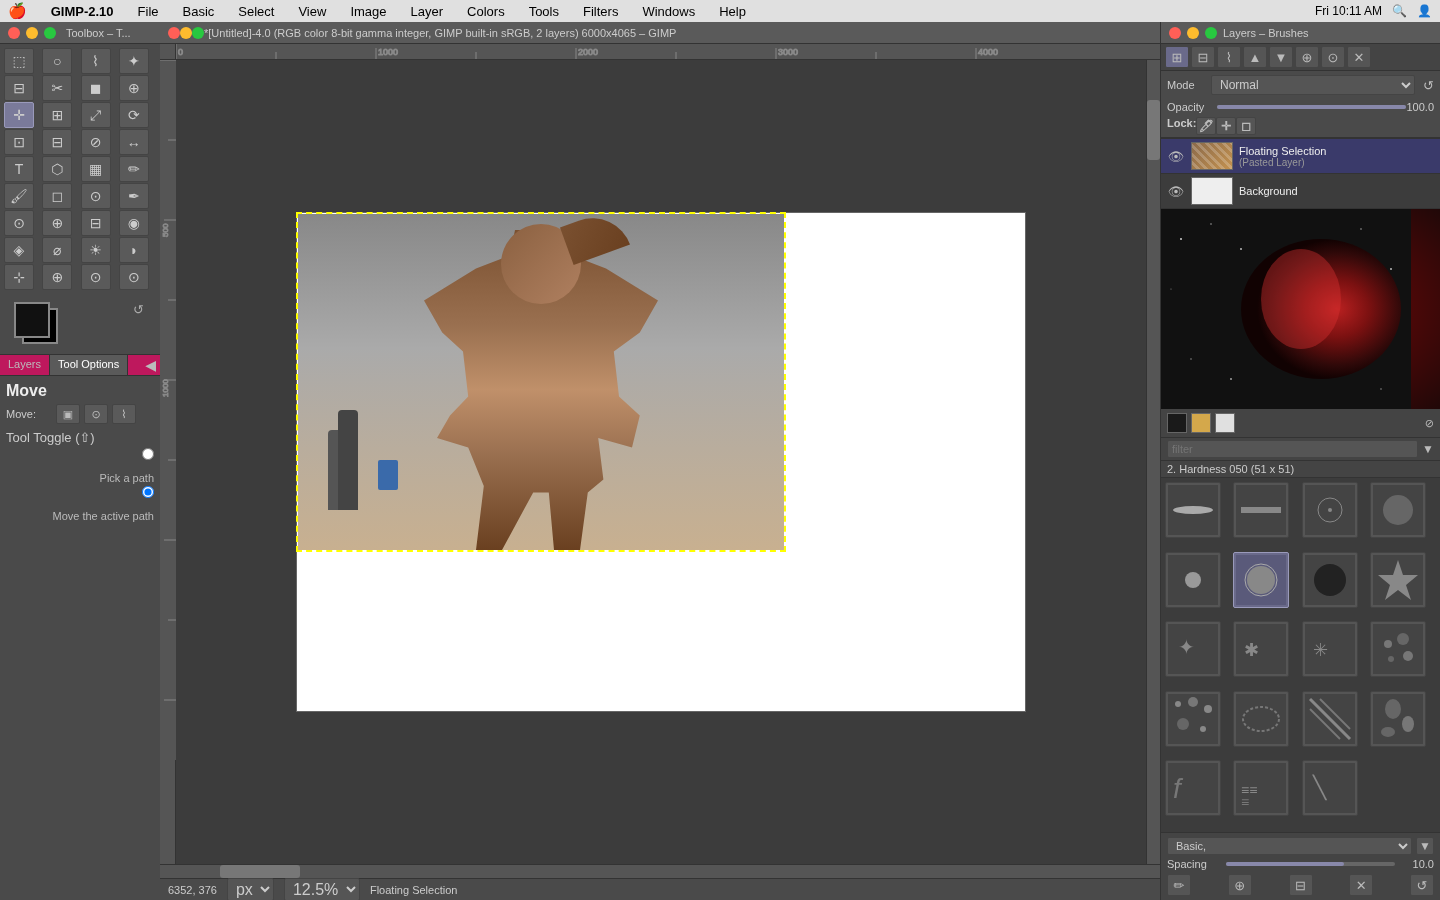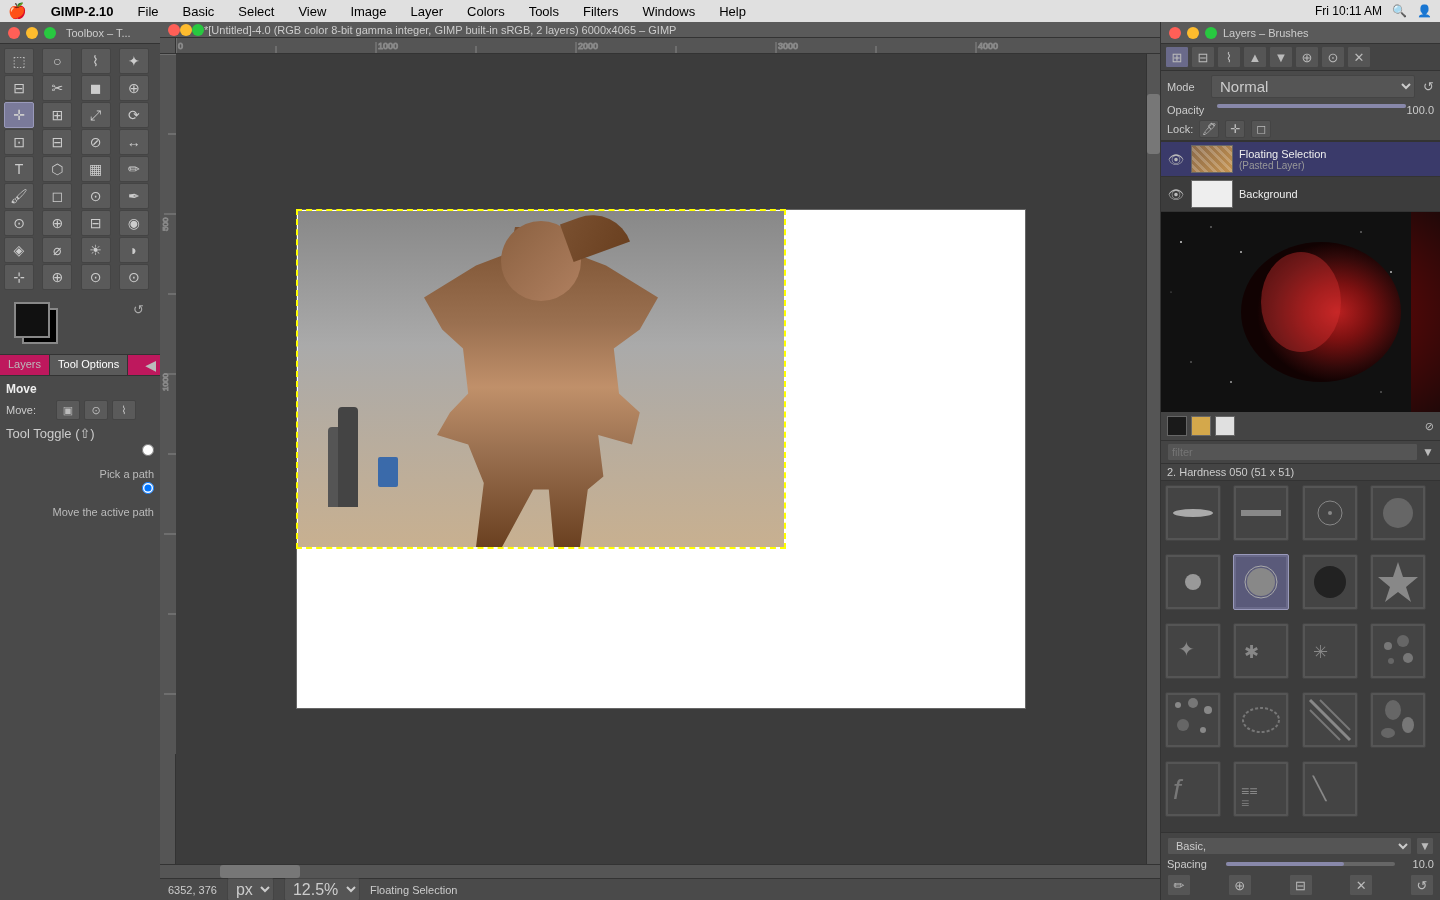--- a/index.html
+++ b/index.html
@@ -136,21 +136,21 @@
       color: #bbb;
       border-right: 1px solid #333;
     }
     .layers-tab.active { background: #5a5a5a; color: #fff; }
 
     .move-panel {
       padding: 6px;
       background: #4a4a4a;
       border-top: 1px solid #333;
     }
-    .move-title { font-size: 12px; font-weight: bold; color: #eee; margin-bottom: 4px; }
+    .move-title { font-size: 16px; font-weight: bold; color: #eee; margin-bottom: 4px; }
     .move-row { display: flex; align-items: center; gap: 10px; margin-bottom: 3px; }
     .move-label { font-size: 11px; color: #ccc; width: 40px; }
     .move-options { display: flex; gap: 4px; }
     .move-opt-btn {
       width: 24px; height: 20px;
       background: #5a5a5a;
       border: 1px solid #444;
       border-radius: 2px;
       cursor: pointer;
       font-size: 11px;
@@ -165,21 +165,21 @@
 
     
     .canvas-area {
       flex: 1;
       display: flex;
       flex-direction: column;
       background: #4a4a4a;
       overflow: hidden;
     }
     .canvas-titlebar {
-      height: 16px;
+      height: 22px;
       background: #5a5a5a;
       display: flex;
       align-items: center;
       padding: 0 8px;
       gap: 0;
       border-bottom: 1px solid #333;
     }
     .canvas-title { font-size: 11px; color: #ccc; }
     .canvas-content {
       flex: 1;
@@ -321,31 +321,31 @@
     }
     .layer-mode-row {
       display: flex; align-items: center; padding: 4px 6px; gap: 4px;
     }
     .layer-mode-label { font-size: 11px; color: #ccc; width: 40px; }
     .layer-mode-select {
       flex: 1;
       background: #555;
       border: 1px solid #444;
       color: #ccc;
-      font-size: 15px;
+      font-size: 12px;
       padding: 1px 4px;
       border-radius: 2px;
     }
     .layer-opacity-row {
-      display: flex; padding: 2px 6px; gap: 0;
+      display: flex; align-items: center; padding: 2px 6px; gap: 0;
     }
     .layer-opacity-label { font-size: 11px; color: #ccc; width: 50px; }
     .layer-opacity-val { font-size: 11px; color: #ccc; margin-left: auto; }
     .layer-lock-row {
-      display: flex; align-items: center; padding: 2px 6px; gap: 6px;
+      display: flex; padding: 2px 6px;  font-weight: bold;
     }
     .layer-lock-label { font-size: 11px; color: #ccc; }
     .lock-btn {
       width: 20px; height: 18px;
       background: #555;
       border: 1px solid #444;
       border-radius: 2px;
       cursor: pointer;
       display: flex; align-items: center; justify-content: center;
       font-size: 12px; color: #bbb;

